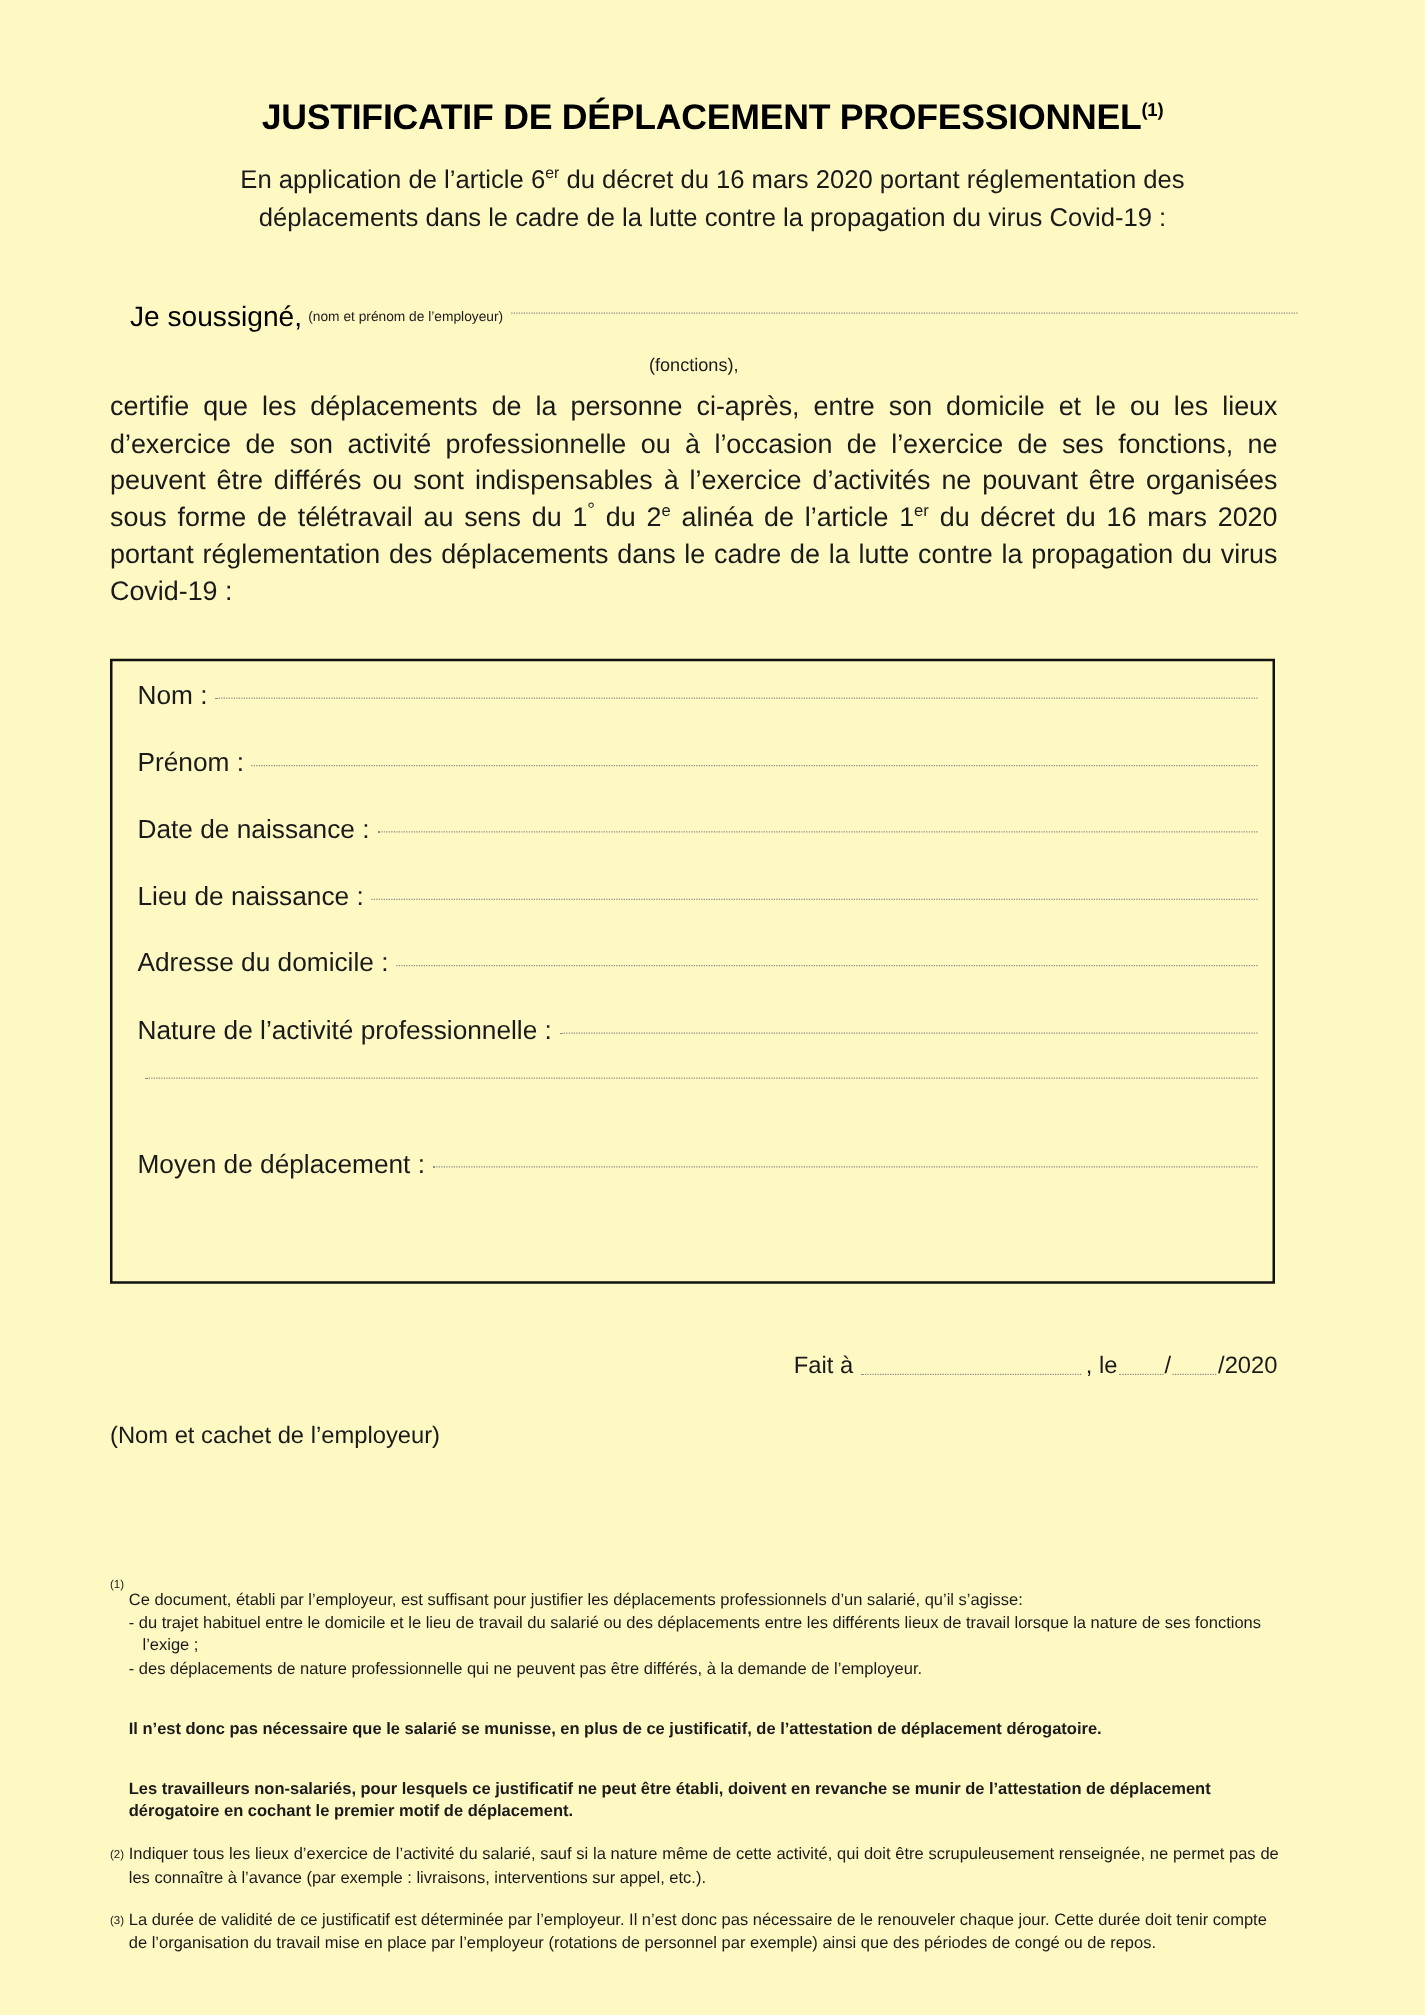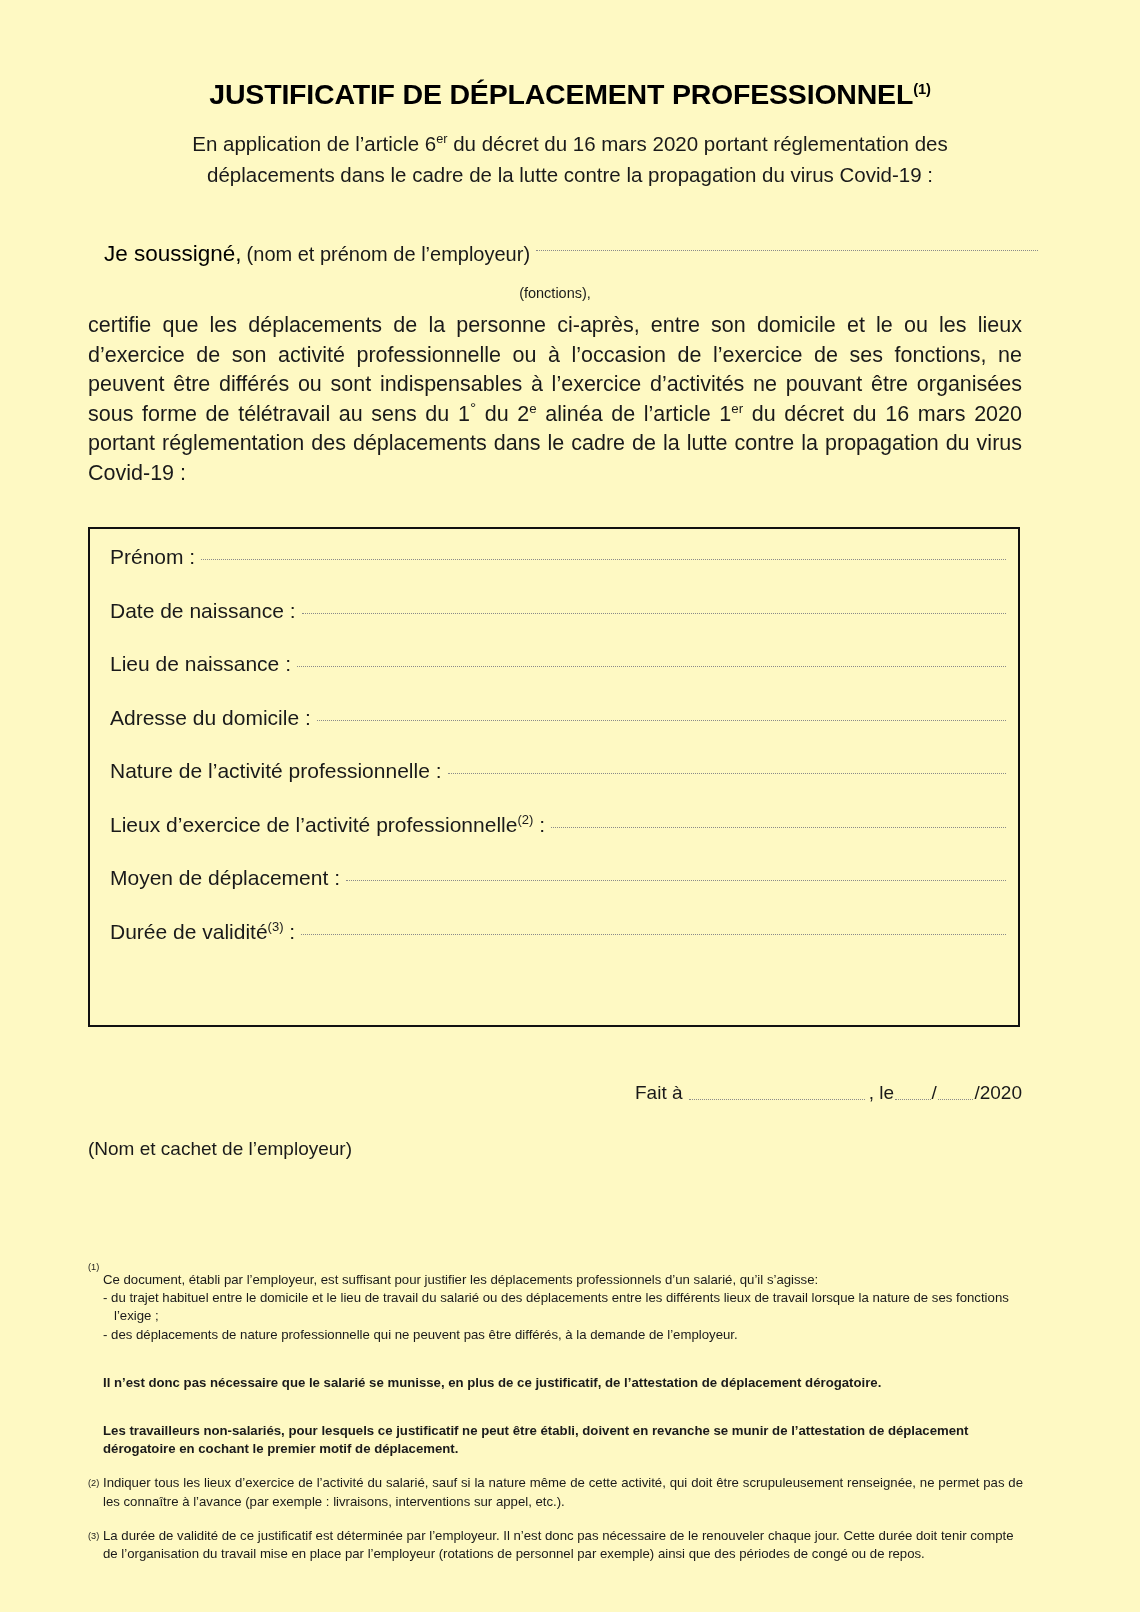--- a/index.html
+++ b/index.html
@@ -65,21 +65,21 @@
     display: flex;
     align-items: center;
     margin-left: 16px;
   }
   .soussigne-lead {
     font-size: 22.5px;
     white-space: nowrap;
     color: #000;
   }
   .soussigne-paren {
-    font-size: 20px;
+    font-size: 11px;
     white-space: nowrap;
     padding-left: 5px;
     color: #1a1a1a;
   }
 
   .fonctions-row {
     position: absolute;
     left: 88px;
     top: 285px;
     width: 934px;
@@ -264,49 +264,48 @@
   </div>
 
   <div class="body-par">
     <span>certifie que les déplacements de la personne ci-après, entre son domicile et le ou les lieux d’exercice de son activité professionnelle ou à l’occasion de l’exercice de ses fonctions, ne peuvent être différés ou sont indispensables à l’exercice d’activités ne pouvant être organisées sous forme de télétravail au sens du 1</span><span class="deg">°</span><span> du 2</span><sup>e</sup><span> alinéa de l’article 1</span><sup>er</sup><span> du décret du 16 mars 2020 portant réglementation des déplacements dans le cadre de la lutte contre la propagation du virus Covid-19 :</span>
   </div>
 
   <div class="formbox"></div>
 
   <div class="field-list">
     <div class="field">
+      <span class="field-label">Nom :</span>
+      <span class="dots"></span>
+    </div>
+    <div class="field">
       <span class="field-label">Prénom :</span>
       <span class="dots"></span>
     </div>
     <div class="field">
       <span class="field-label">Date de naissance :</span>
       <span class="dots"></span>
     </div>
     <div class="field">
       <span class="field-label">Lieu de naissance :</span>
       <span class="dots"></span>
     </div>
     <div class="field">
       <span class="field-label">Adresse du domicile :</span>
       <span class="dots"></span>
     </div>
     <div class="field">
       <span class="field-label">Nature de l’activité professionnelle :</span>
       <span class="dots"></span>
     </div>
     <div class="field">
-      <span class="field-label"><span>Lieux d’exercice de l’activité professionnelle</span><sup>(2)</sup><span> :</span></span>
       <span class="dots"></span>
     </div>
     <div class="field">
       <span class="field-label">Moyen de déplacement :</span>
-      <span class="dots"></span>
-    </div>
-    <div class="field">
-      <span class="field-label"><span>Durée de validité</span><sup>(3)</sup><span> :</span></span>
       <span class="dots"></span>
     </div>
   </div>
 
   <div class="sig-left">(Nom et cachet de l’employeur)</div>
 
   <div class="sig-right">
     <span class="lbl">Fait à</span>
     <span class="sig-dots-long"></span>
     <span class="lbl">, le</span>

